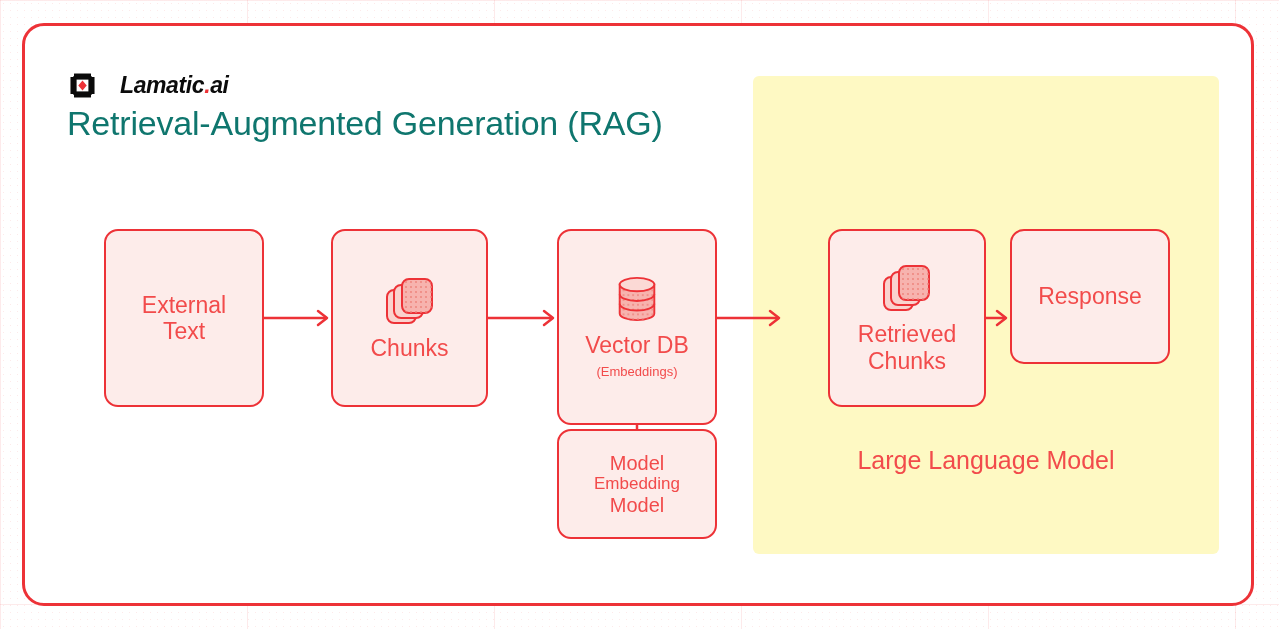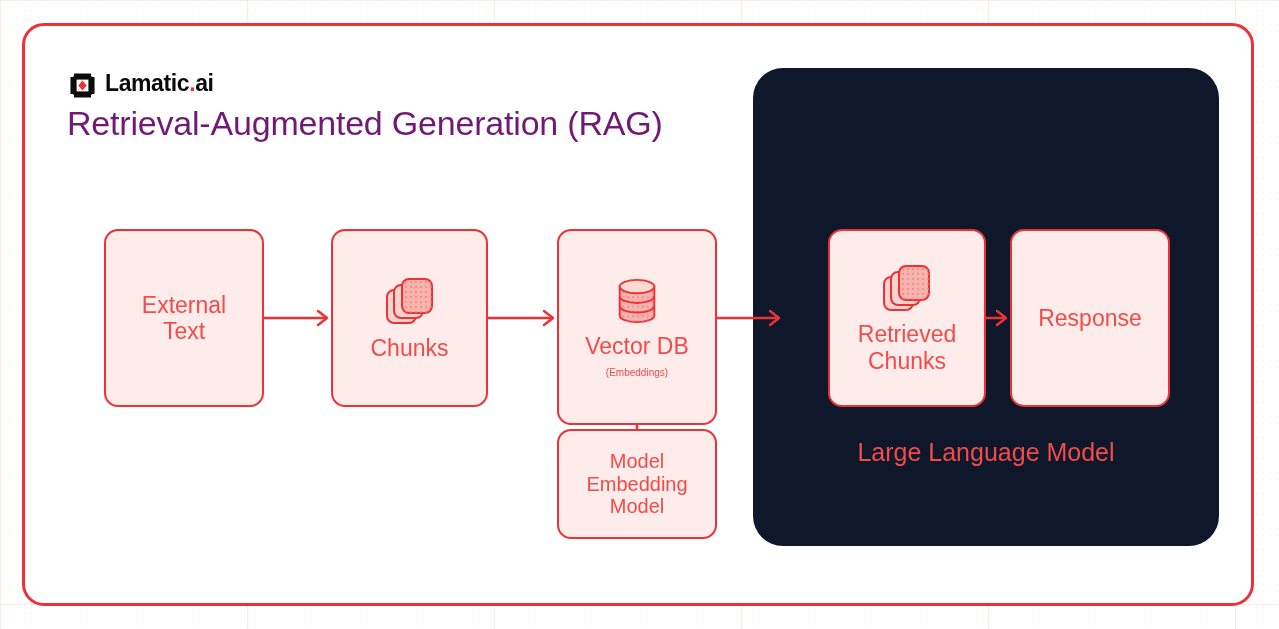--- a/index.html
+++ b/index.html
@@ -34,42 +34,42 @@
     width:1232px;height:583px;
     box-sizing:border-box;
     border:3px solid #ED3237;
     border-radius:22px;
     background:#ffffff;
   }
 
   
   #logo-row{
     position:absolute;left:44px;top:46px;
-    display:flex;gap:9px;
+    display:flex;align-items:center;gap:24px;font-style:italic;
   }
   #logo-mark{width:27px;height:27px;display:block;}
   #logo-word{
     font-size:23px;font-weight:bold;color:#0b0b0b;
     letter-spacing:-0.4px;line-height:1;white-space:nowrap;
   }
   #logo-word .dot{color:#ED3237;}
 
   #page-title{
     position:absolute;left:42px;top:78px;
-    font-size:34px;color:#701a75;letter-spacing:-0.2px;
+    font-size:34px;color:#0f766e;letter-spacing:-0.2px;
     white-space:nowrap;
   }
 
   
   #llm-group{
     position:absolute;
-    left:728px;top:42px;
+    left:728px;top:50px;
     width:466px;height:478px;
-    background:#0f172a;
-    border-radius:30px;
+    background:#fef9c3;
+    border-radius:6px;
   }
   #llm-label{
     position:absolute;left:0;right:0;top:370px;
     text-align:center;font-size:25px;color:#F24B4B;
   }
 
   
   .node{
     position:absolute;
     box-sizing:border-box;
@@ -78,29 +78,29 @@
     background:#FDECEA;
     display:flex;
     flex-direction:column;
     align-items:center;
     justify-content:center;
     color:#F24B4B;
     text-align:center;
     line-height:1.14;
   }
   .node .label{font-size:23px;}
-  .node .sub{font-size:10px;margin-top:7px;text-align:right;}
+  .node .sub{font-size:13px;margin-top:7px;text-align:right;}
   .node .icon{margin-bottom:3px;display:block;}
 
   #node-external{left:79px;top:203px;width:160px;height:178px;}
   #node-chunks  {left:306px;top:203px;width:157px;height:178px;}
   #node-vectordb{left:532px;top:203px;width:160px;height:196px;}
   #node-embed   {left:532px;top:403px;width:160px;height:110px;}
   #node-retrieved{left:758px;top:203px;width:158px;height:178px;margin-left:45px;}
-  #node-response{left:985px;top:203px;width:160px;height:178px;}
+  #node-response{left:985px;top:203px;width:160px;height:135px;}
 
   
   .arrow{position:absolute;}
 
   
   .stack-icon{width:52px;height:52px;}
   .db-icon{width:50px;height:50px;}
 </style>
 </head>
 <body>
@@ -196,21 +196,21 @@
         <path d="M8 21 a18 7 0 0 0 36 0" fill="none" stroke="#ED3237" stroke-width="2"></path>
         <path d="M8 31 a18 7 0 0 0 36 0" fill="none" stroke="#ED3237" stroke-width="2"></path>
       </svg>
     </span>
     <div class="label">Vector DB</div>
     <div class="sub">(Embeddings)</div>
   </div>
 
   <div class="node" id="node-embed">
     <div class="label" style="font-size:20px">Model</div>
-    <div class="label" style="font-size:20px">Embedding</div>
+    <div class="label" style="font-size:17px">Embedding</div>
     <div class="label" style="font-size:20px">Model</div>
   </div>
 
   <div class="node" id="node-retrieved">
     <span class="icon">
       <svg class="stack-icon" viewBox="0 0 52 52">
         <rect x="3" y="15" width="29" height="33" rx="7" fill="#FAD2CE" stroke="#ED3237" stroke-width="2"></rect>
         <rect x="10" y="10" width="29" height="33" rx="7" fill="#FAD2CE" stroke="#ED3237" stroke-width="2"></rect>
         <rect x="18" y="4" width="30" height="34" rx="7" fill="#F7B3AE" stroke="#ED3237" stroke-width="2"></rect>
         <rect x="18" y="4" width="30" height="34" rx="7" fill="url(#dots1)" stroke="none"></rect>

